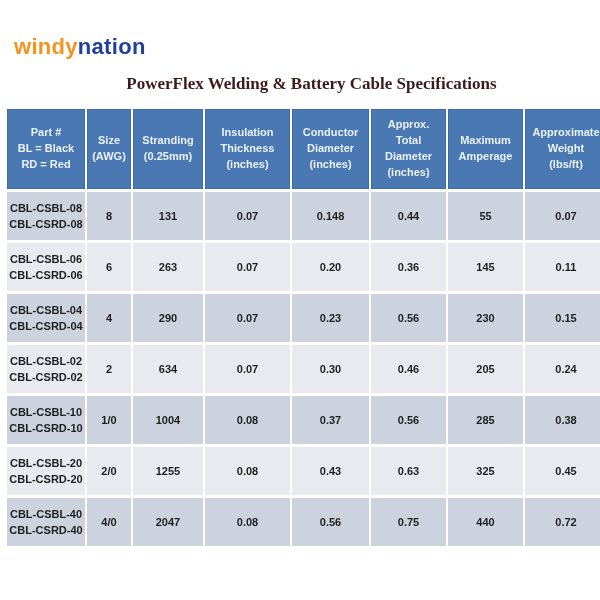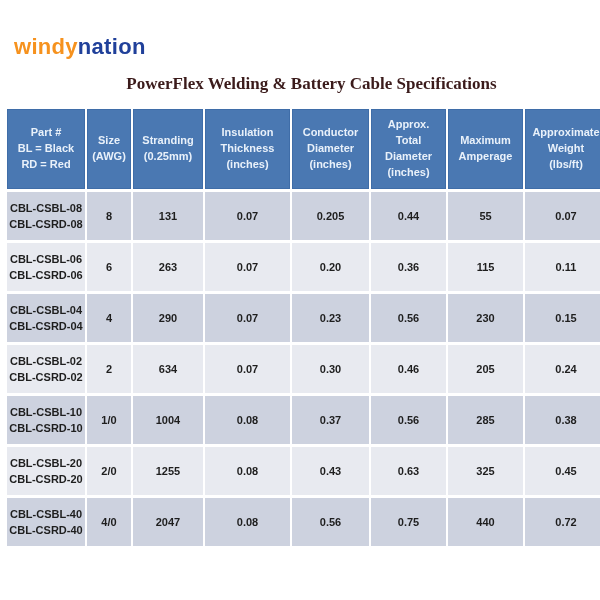--- a/index.html
+++ b/index.html
@@ -119,34 +119,34 @@
 (lbs/ft)</th>
       </tr>
     </thead>
     <tbody>
       <tr class="odd">
         <td>CBL-CSBL-08
 CBL-CSRD-08</td>
         <td>8</td>
         <td>131</td>
         <td>0.07</td>
-        <td>0.205</td>
+        <td>0.148</td>
         <td>0.44</td>
         <td>55</td>
         <td>0.07</td>
       </tr>
       <tr class="even">
         <td>CBL-CSBL-06
 CBL-CSRD-06</td>
         <td>6</td>
         <td>263</td>
         <td>0.07</td>
         <td>0.20</td>
         <td>0.36</td>
-        <td>115</td>
+        <td>145</td>
         <td>0.11</td>
       </tr>
       <tr class="odd">
         <td>CBL-CSBL-04
 CBL-CSRD-04</td>
         <td>4</td>
         <td>290</td>
         <td>0.07</td>
         <td>0.23</td>
         <td>0.56</td>

